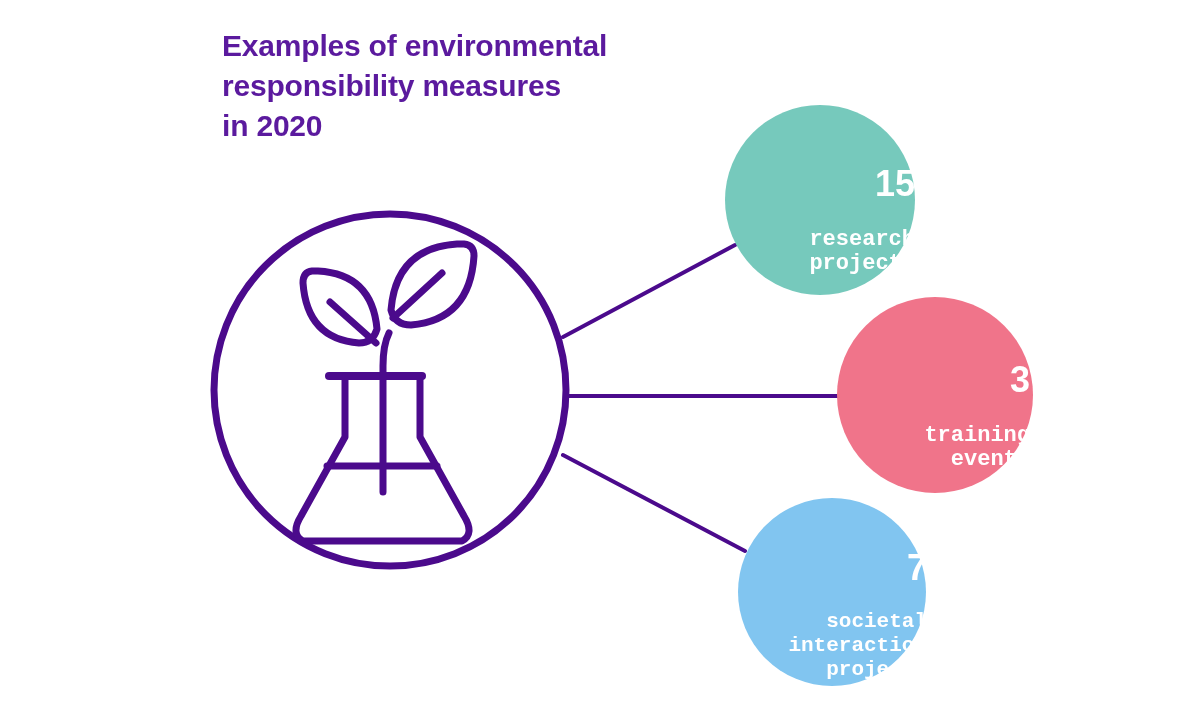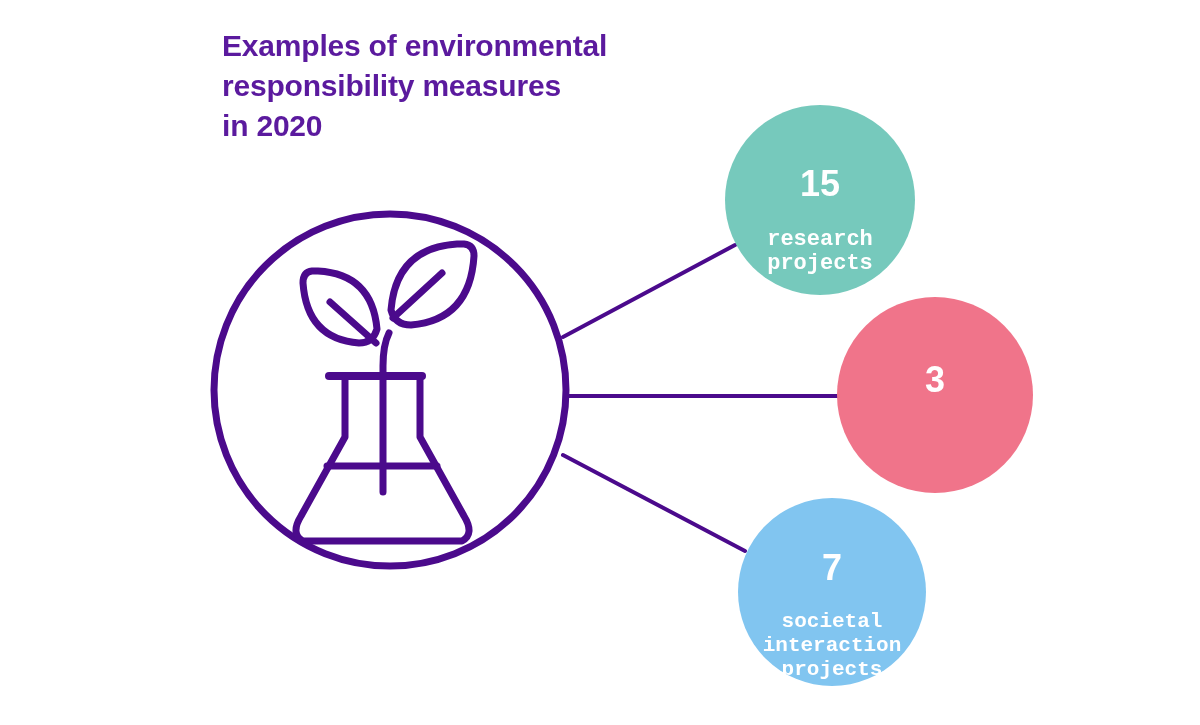--- a/index.html
+++ b/index.html
@@ -32,21 +32,21 @@
     width: 520px;
     color: #5b1a9e;
     font-size: 30px;
     font-weight: bold;
     line-height: 1.33;
     letter-spacing: -0.2px;
     white-space: pre-line;
   }
   .bubble-label {
     position: absolute;
-    text-align: center;
+    text-align: right;
     color: #ffffff;
     font-weight: bold;
     line-height: 1.13;
     pointer-events: none;
     white-space: pre-line;
   }
   .bubble-value {
     display: block;
     font-weight: bold;
   }
@@ -143,20 +143,22 @@
 in 2020</div>
 
   <div class="bubble-label" id="label-research">
     <span class="bubble-value">15</span>
     <span class="bubble-text">research
 projects</span>
   </div>
 
   <div class="bubble-label" id="label-training">
     <span class="bubble-value">3</span>
+    <span class="bubble-text">training
+events</span>
   </div>
 
   <div class="bubble-label" id="label-societal">
     <span class="bubble-value">7</span>
     <span class="bubble-text">societal
 interaction
 projects</span>
   </div>
 
 </div>

